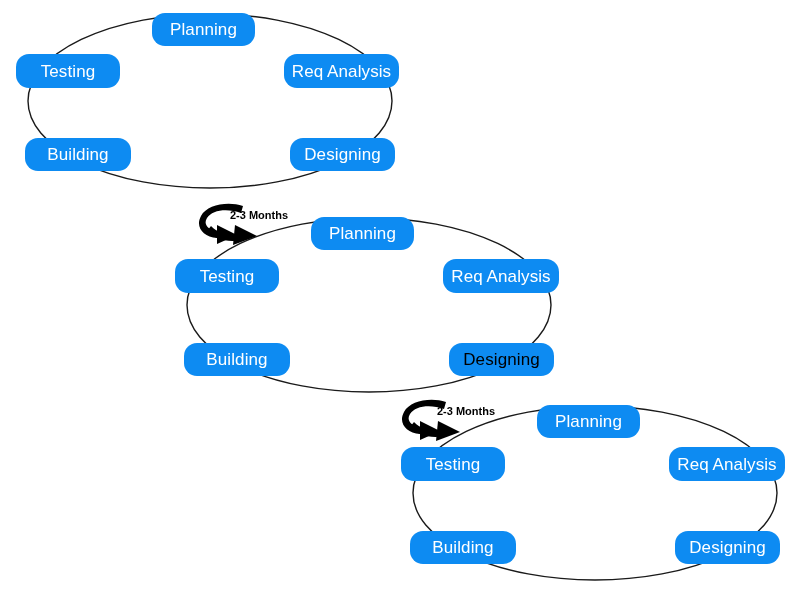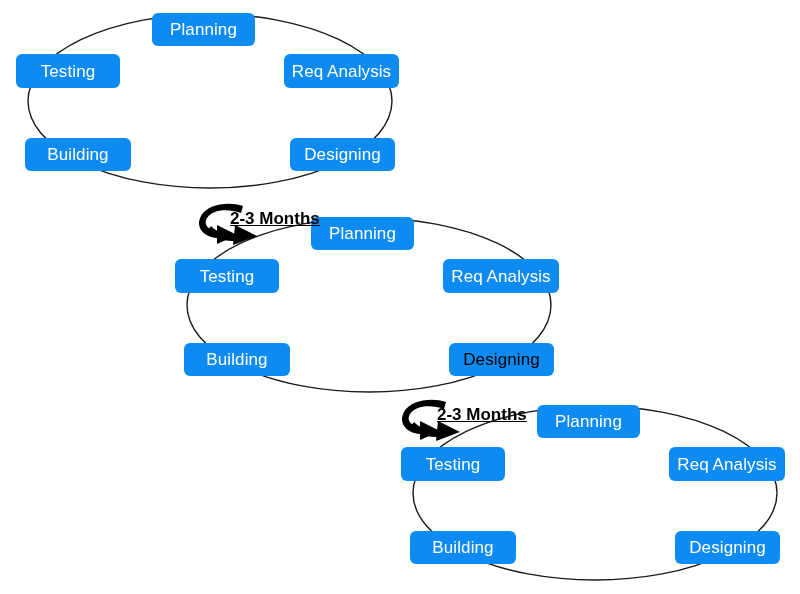--- a/index.html
+++ b/index.html
@@ -24,43 +24,42 @@
   }
   .cycle-ellipse {
     fill: none;
     stroke: #1a1a1a;
     stroke-width: 1.4;
   }
   .stage-box {
     position: absolute;
     box-sizing: border-box;
     background: #0d8bf2;
-    border-radius: 6px;
+    border-radius: 13px;
     display: flex;
     align-items: center;
     justify-content: center;
     color: #ffffff;
     font-size: 17px;
     font-family: "Liberation Sans", sans-serif;
     letter-spacing: 0.1px;
     white-space: nowrap;
     line-height: 1;
   }
   .transition-group {
     position: absolute;
   }
   .transition-label {
     position: absolute;
-    font-size: 17px;
+    font-size: 11px;
     font-weight: bold;
     color: #000000;
     font-family: "Liberation Sans", sans-serif;
     white-space: nowrap;
     line-height: 1;
-    text-decoration: underline;
   }
   .loop-arrow {
     position: absolute;
     left: 0;
     top: 0;
   }
 </style>
 </head>
 <body>
 

